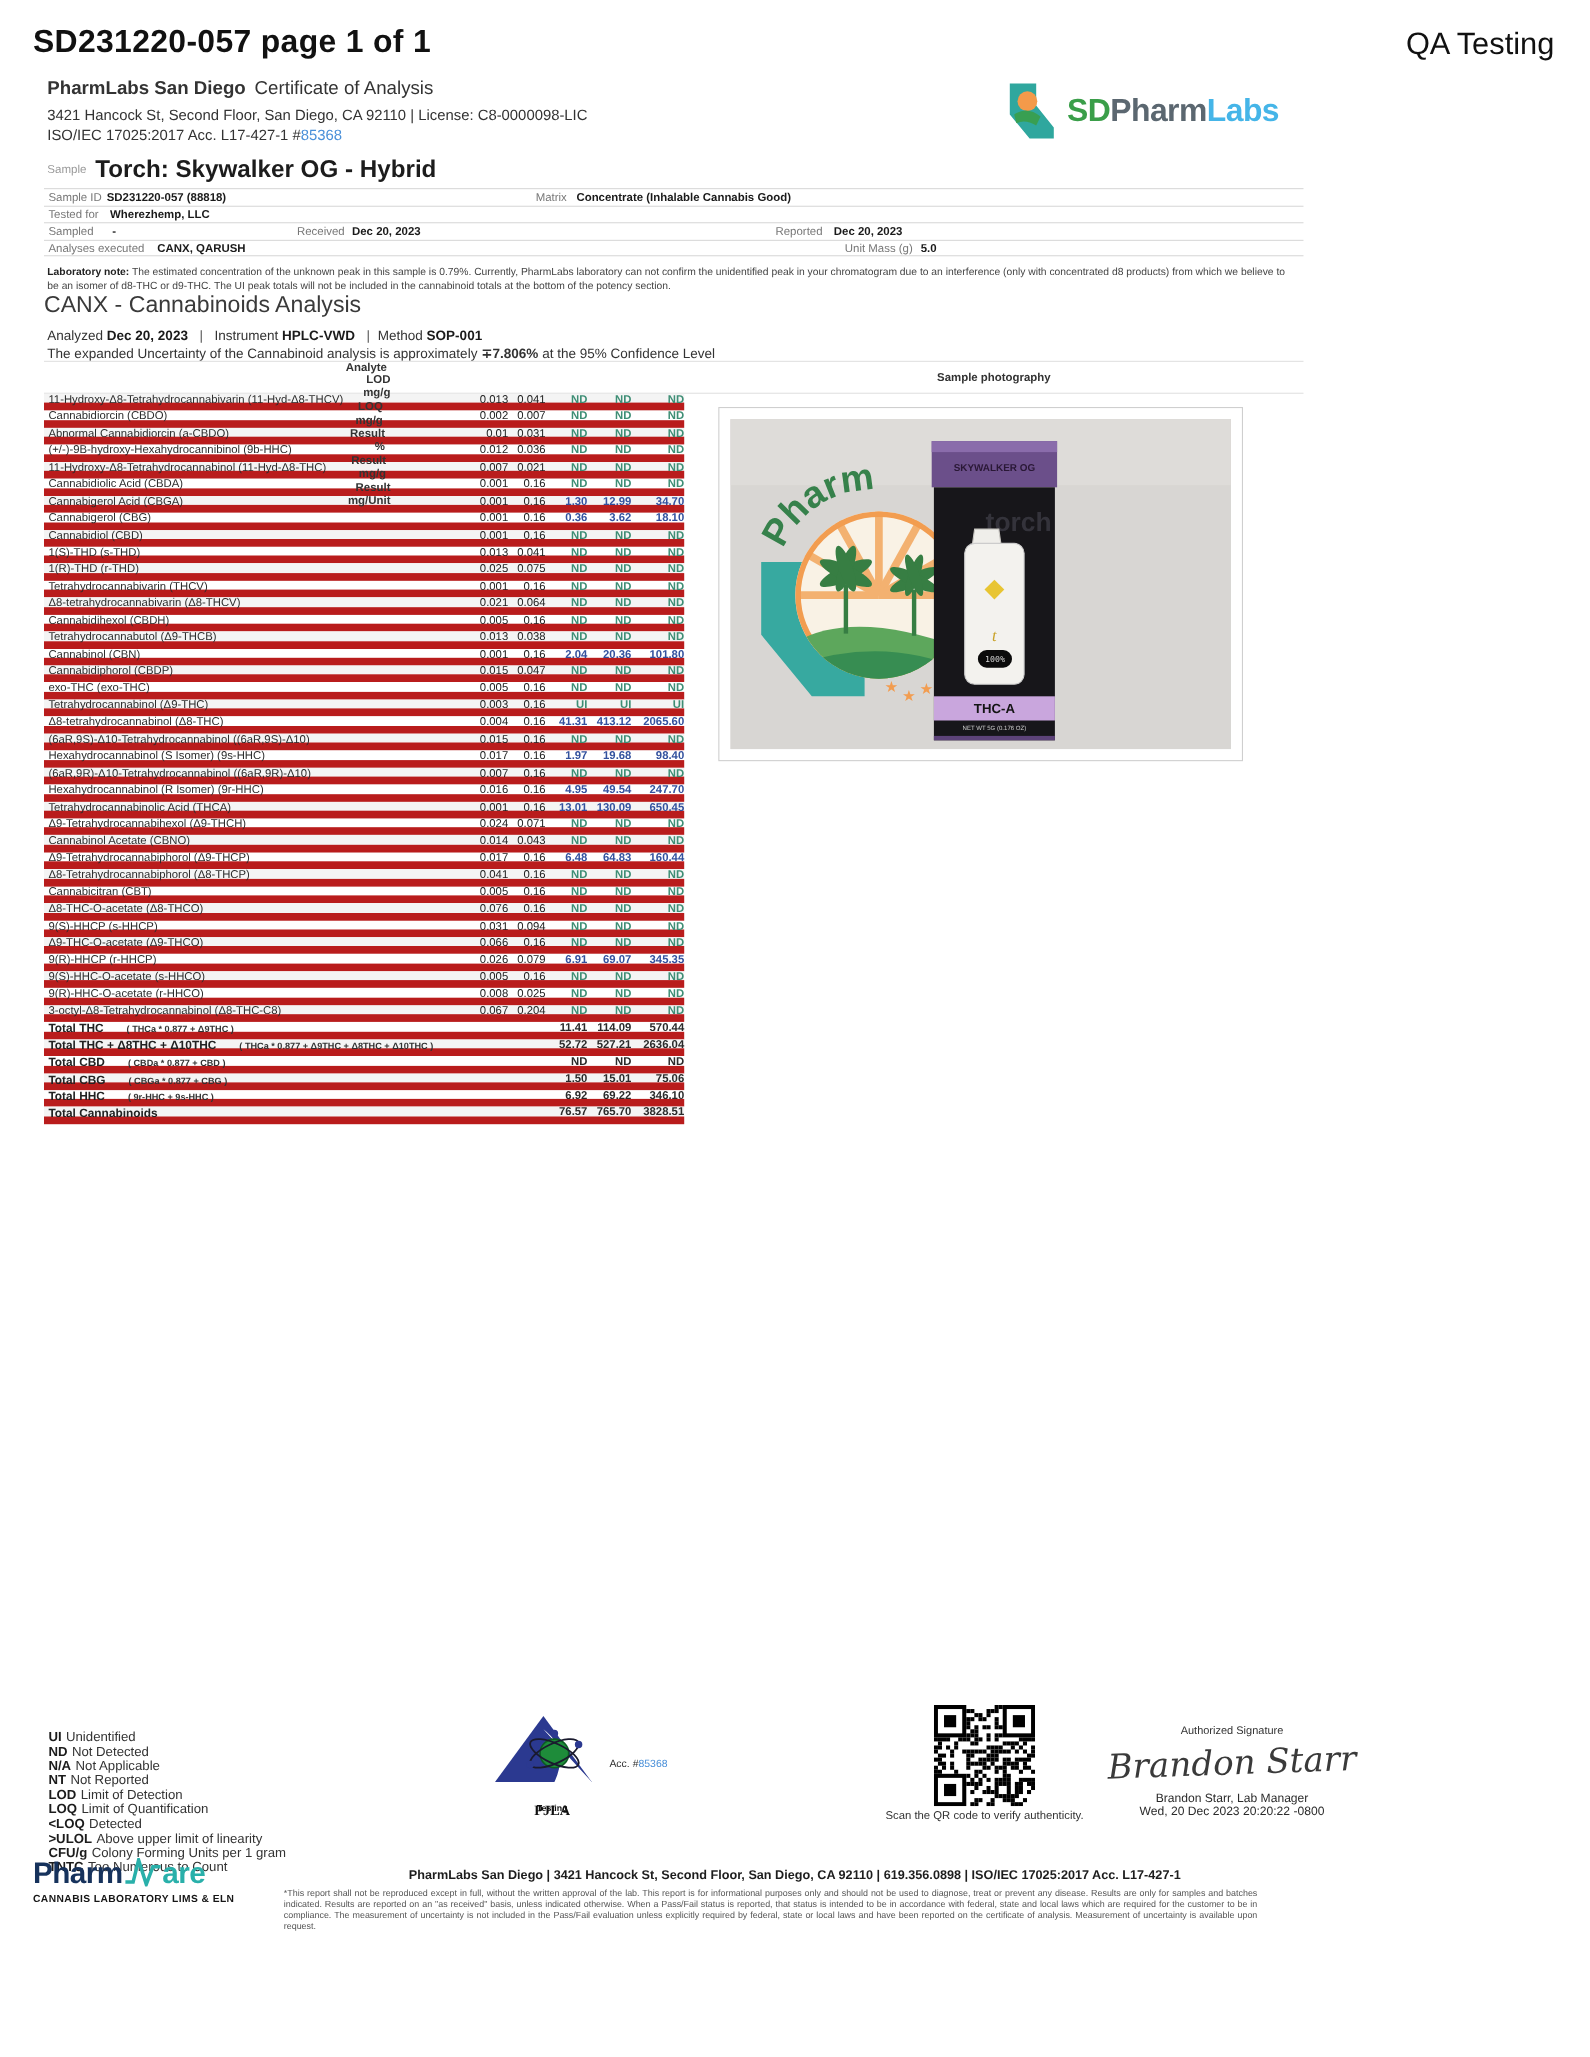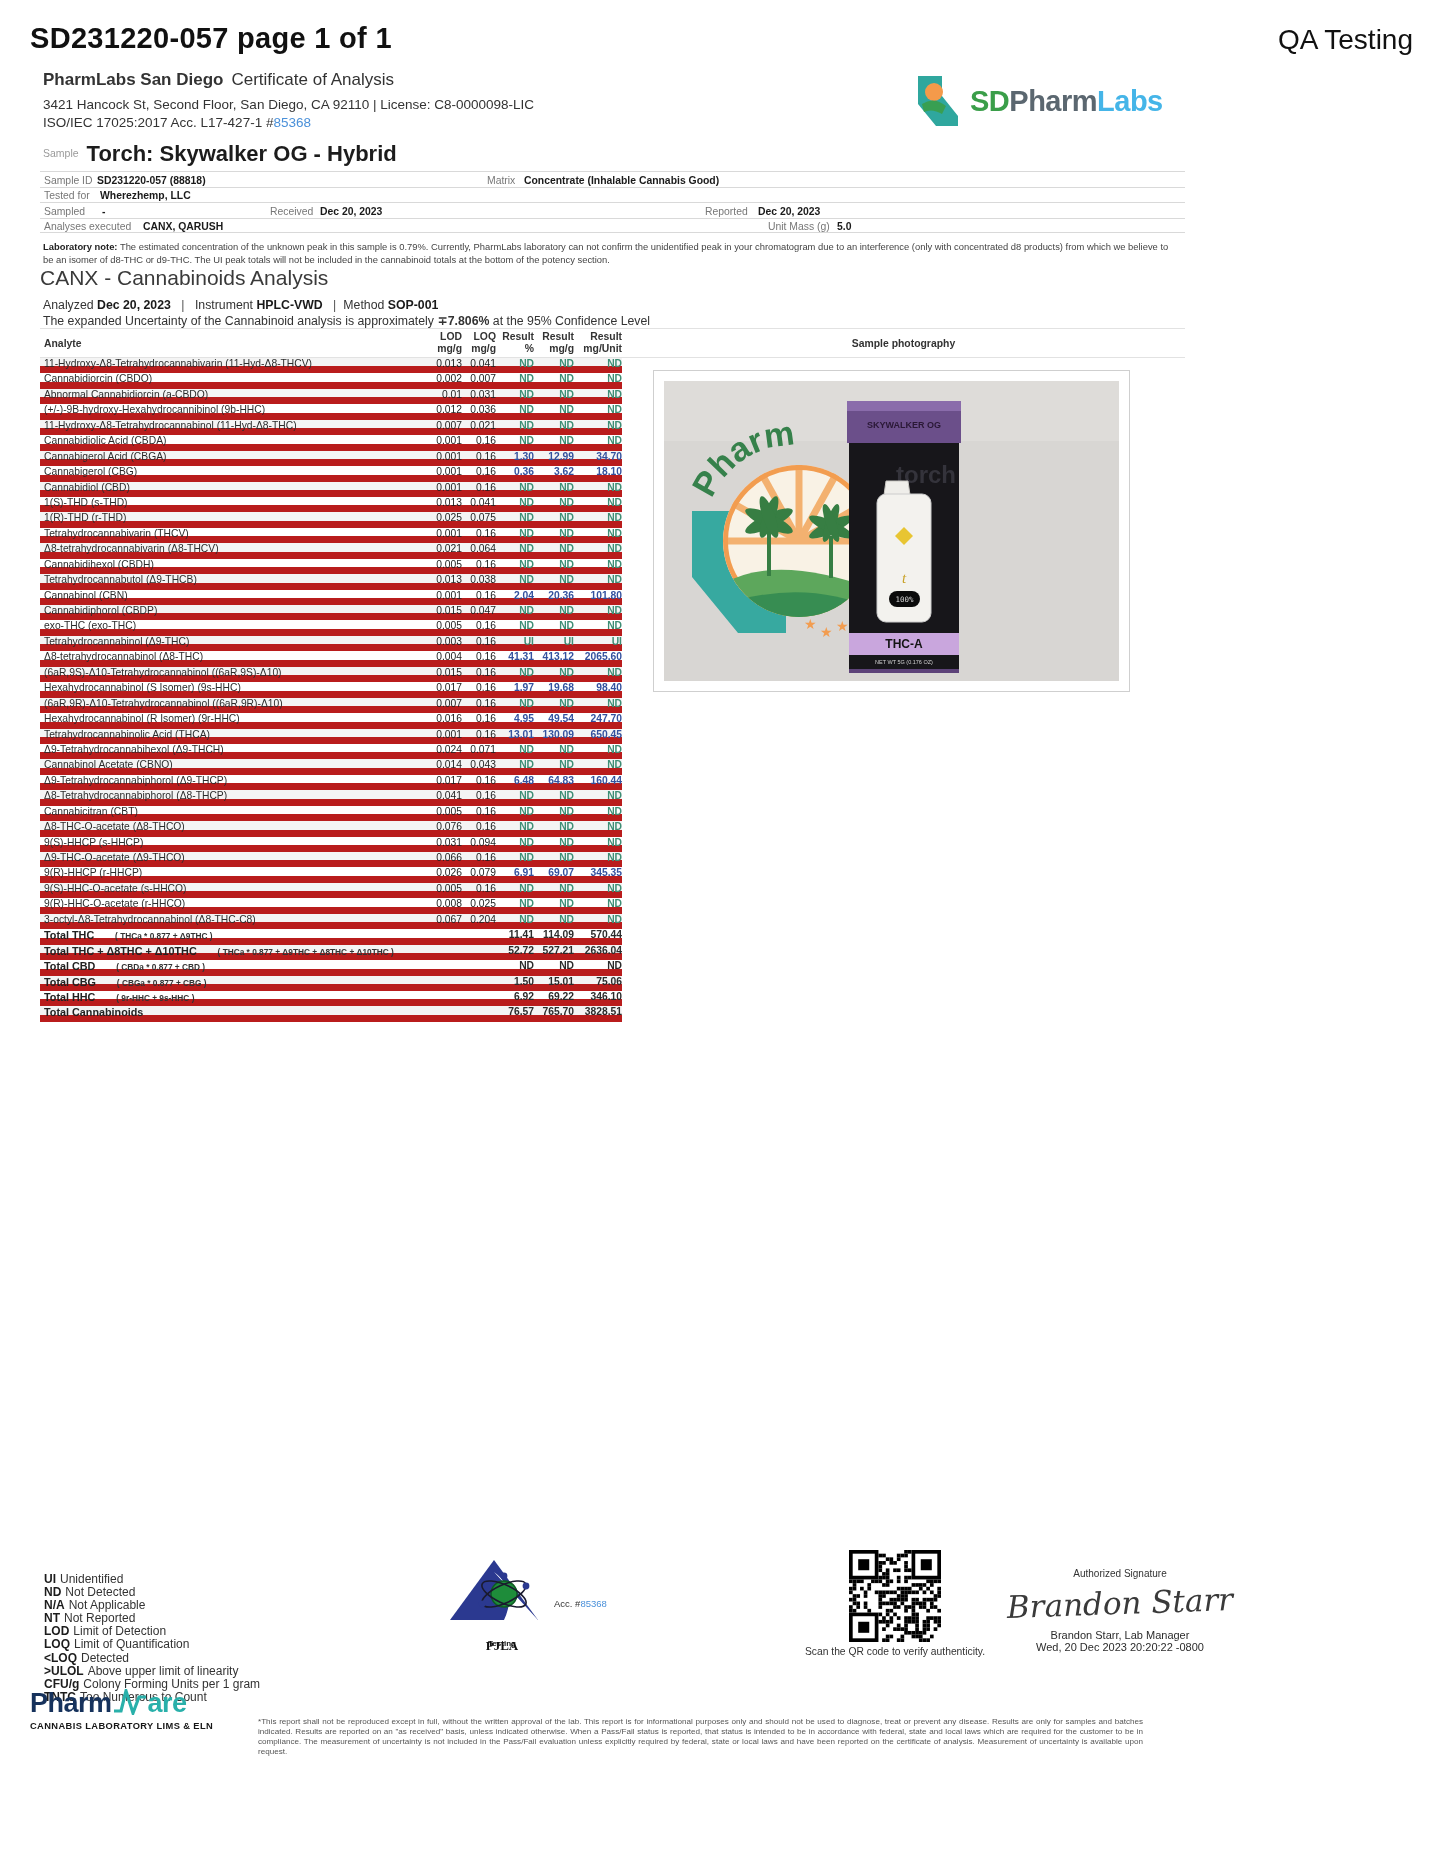--- a/index.html
+++ b/index.html
@@ -40,21 +40,21 @@
   .canx-title { position:absolute; left:40px; top:266px; font-size:21px; color:#3a3a3a; }
   .analyzed { position:absolute; left:43px; top:298px; font-size:12.3px; color:#333; }
   .analyzed b { color:#1a1a1a; }
   .analyzed .sep { margin:0 7px; color:#555; }
   .uncert { position:absolute; left:43px; top:314px; font-size:12.3px; color:#333; }
 
   
   .atable { position:absolute; left:40px; top:328px; width:1145px; }
   .thead { display:flex; height:30px; border-top:1px solid #e2e2e2; border-bottom:1px solid #e2e2e2;
            font-size:10.4px; font-weight:bold; color:#333; }
-  .lcols { display:flex; width:582px; align-items:center; }
+  .lcols { display:flex; width:582px; align-items:center;flex-direction:column; }
   .h-analyte { flex:1; padding-left:4px; }
   .hc { text-align:right; line-height:1.18; }
   .c-lod{width:48px;} .c-loq{width:34px;} .c-pct{width:38px;} .c-mgg{width:40px;} .c-mgu{width:48px;}
   .photo-head { flex:1; text-align:center; align-self:center; }
 
   .tbody, .totals { width:582px; }
   .trow { display:flex; align-items:flex-start; height:15.45px; font-size:10.3px; border-bottom:7px solid #b91c1c; }
   .tbody > div:nth-of-type(odd) { background:#f4f4f4; }
   .totals > div:nth-of-type(even) { background:#f4f4f4; }
   .cell { text-align:right; white-space:nowrap; }
@@ -919,20 +919,21 @@
     <div class="qr-caption">Scan the QR code to verify authenticity.</div>
   </div>
 
   <div class="sig">
     <div class="t1">Authorized Signature</div>
     <div class="script">Brandon Starr</div>
     <div class="t2">Brandon Starr, Lab Manager</div>
     <div class="t3">Wed, 20 Dec 2023 20:20:22 -0800</div>
   </div>
 
+  <div class="foot-contact">PharmLabs San Diego | 3421 Hancock St, Second Floor, San Diego, CA 92110 | 619.356.0898 | ISO/IEC 17025:2017 Acc. L17-427-1</div>
   <div class="foot-disc">*This report shall not be reproduced except in full, without the written approval of the lab. This report is for informational purposes only and should not be used to diagnose, treat or prevent any disease. Results are only for samples and batches indicated. Results are reported on an "as received" basis, unless indicated otherwise. When a Pass/Fail status is reported, that status is intended to be in accordance with federal, state and local laws which are required for the customer to be in compliance. The measurement of uncertainty is not included in the Pass/Fail evaluation unless explicitly required by federal, state or local laws and have been reported on the certificate of analysis. Measurement of uncertainty is available upon request.</div>
 
   <div class="pharmware">
     <div class="pw-top">
       <span class="p1">Pharm</span>
       <svg width="34" height="26" viewBox="0 0 34 26">
         <polyline points="1,22 8,22 13,2 20,24 26,8 33,8" fill="none" stroke="#29b0aa" stroke-width="3.2"></polyline>
       </svg>
       <span class="p2">are</span>
     </div>

